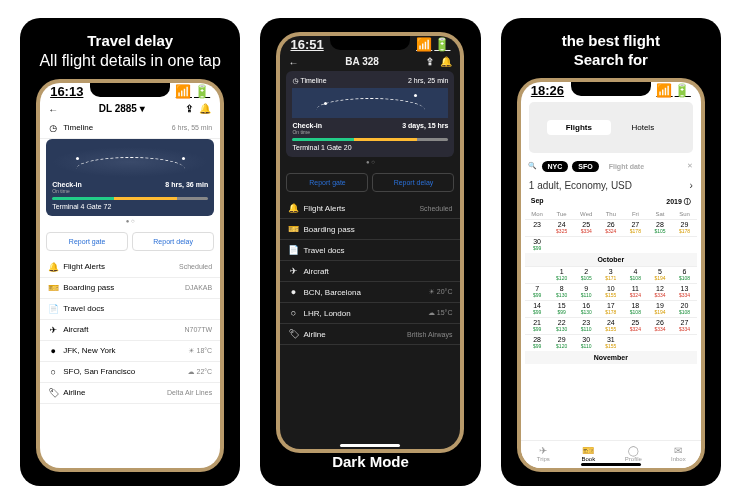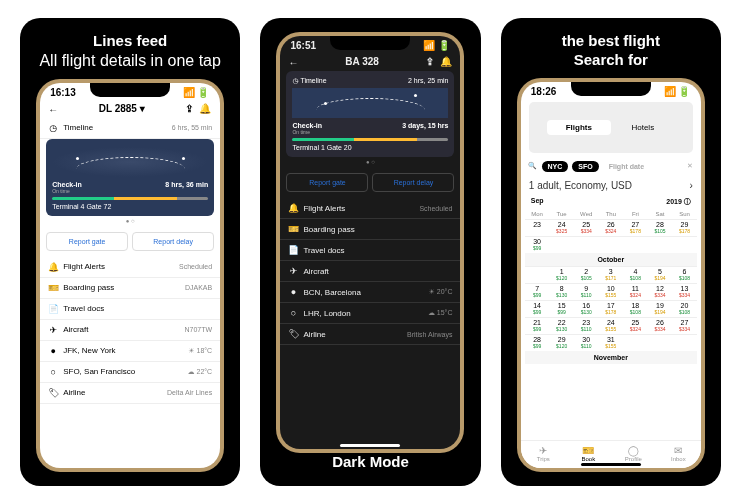--- a/index.html
+++ b/index.html
@@ -5,21 +5,21 @@
   * { box-sizing: border-box; margin: 0; padding: 0; font-family: -apple-system, BlinkMacSystemFont, "Segoe UI", Helvetica, Arial, sans-serif; }
   body { background: #fff; width: 741px; height: 504px; display: flex; gap: 20px; padding: 18px 20px; }
   .panel { flex: 1; background: #000; border-radius: 20px; position: relative; padding: 14px 10px; display: flex; flex-direction: column; }
   .caption { color: #fff; text-align: center; font-weight: 700; line-height: 1.25; }
   .caption .h1 { font-size: 15px; }
   .caption .h2 { font-size: 16px; font-weight: 400; }
   .phone { flex: 1; margin: 8px auto 0; width: 188px; background: #b89a6a; border-radius: 24px; padding: 4px; position: relative; overflow: hidden; }
   .phone .notch { position: absolute; top: 4px; left: 50%; transform: translateX(-50%); width: 80px; height: 14px; background: #000; border-radius: 0 0 10px 10px; z-index: 50; }
   .screen { background: #fff; width: 100%; height: 100%; border-radius: 20px; overflow: hidden; position: relative; }
   .screen.dark { background: #1a1a1a; color: #eee; }
-  .status { display: flex; justify-content: space-between; align-items: flex-start; font-size: 10px; padding: 4px 10px 0; font-weight: 600; height: 16px; }
+  .status { display: flex; justify-content: space-between; align-items: flex-end; font-size: 13px; padding: 4px 10px 0; font-weight: 600; height: 16px; text-decoration: underline; }
   .status .right { display: flex; gap: 2px; align-items: center; }
   .nav { display: flex; align-items: center; justify-content: space-between; padding: 4px 8px; font-size: 10px; font-weight: 600; }
   .nav .title { flex: 1; text-align: center; }
   .nav .icons { display: flex; gap: 6px; font-size: 10px; }
   .row { display: flex; align-items: center; justify-content: space-between; padding: 5px 8px; border-bottom: 1px solid #eee; font-size: 8px; }
   .dark .row { border-bottom: 1px solid #333; }
   .row .l { display: flex; align-items: center; gap: 5px; }
   .row .icon { width: 10px; text-align: center; font-size: 9px; }
   .row .r { color: #888; font-size: 7px; }
   .map { background: #2a3a5a; margin: 0 6px; border-radius: 6px; padding: 6px; color: #fff; font-size: 7px; position: relative; }
@@ -59,21 +59,21 @@
   .tabbar .t.on { color:#000;}
   .tabbar .t .ti { font-size:10px; display:block;}
   .homebar { position:absolute; bottom:2px; left:50%; transform:translateX(-50%); width:60px; height:3px; background:#000; border-radius:2px;}
   .dark .homebar { background:#fff;}
 </style>
 </head>
 <body>
 
 <div class="panel">
   <div class="caption">
-    <div class="h1">Lines feed</div>
+    <div class="h1">Travel delay</div>
     <div class="h2">All flight details in one tap</div>
   </div>
   <div class="phone">
     <div class="notch"></div>
     <div class="screen">
       <div class="status">
         <span>16:13</span>
         <span class="right">
             <span>📶</span>
             <span>🔋</span>

